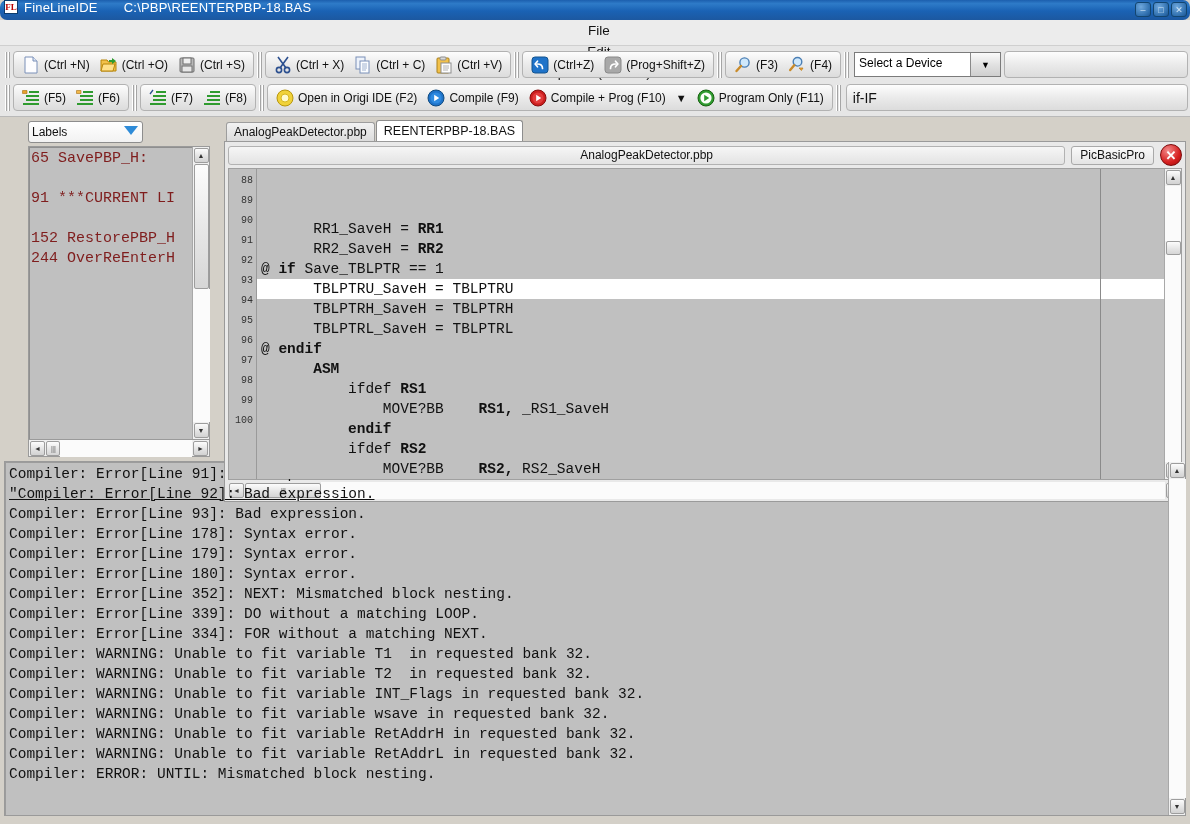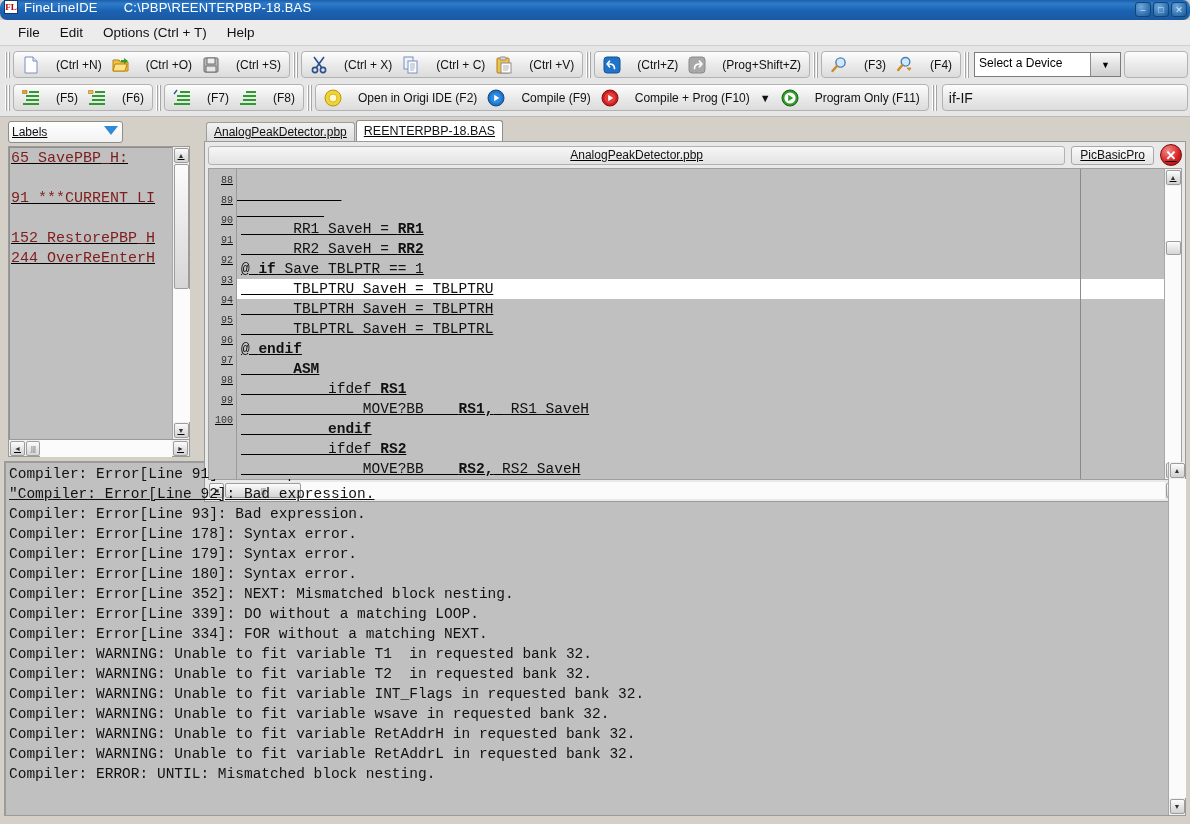--- a/index.html
+++ b/index.html
@@ -39,21 +39,21 @@
   }
   .winbtn i{
     position:absolute;left:0;right:0;top:0;bottom:0;
     color:#cfe4f5;font-size:9px;font-style:normal;
     display:flex;align-items:center;justify-content:center;
   }
 
   
   #menubar{
     height:26px;background:#ececec;border-bottom:1px solid #cfcfcf;
-    display:flex;align-items:center;padding-left:8px;
+    display:flex;align-items:center;padding-left:8px;flex-direction:column;
   }
   .menu-item{
     padding:3px 10px;font-size:13.5px;color:#111;cursor:default;
   }
 
   
   #toolbars{
     background:#e6e6e6;
     border-bottom:1px solid #b9b9b9;
     padding:3px 2px 3px 2px;
@@ -66,21 +66,21 @@
       linear-gradient(to right,transparent 1px,#fff 1px,#fff 2px,#a5a5a5 2px,#a5a5a5 3px,transparent 3px),
       linear-gradient(to right,transparent 4px,#fff 4px,#fff 5px,#a5a5a5 5px,#a5a5a5 6px,transparent 6px);
   }
   .tbgroup{
     display:flex;align-items:center;height:27px;
     border:1px solid #b2b2b2;border-radius:4px;
     background:linear-gradient(to bottom,#fdfdfd,#e9e9e9 55%,#dcdcdc);
     padding:0 3px;
   }
   .tbitem{
-    display:flex;align-items:center;gap:16px;
+    display:flex;align-items:center;gap:4px;
     padding:2px 5px;height:23px;border-radius:3px;
     white-space:nowrap;font-size:12px;color:#111;cursor:default;
   }
   .tbfill{ flex:1 1 auto; height:27px;
     border:1px solid #b2b2b2;border-radius:4px;
     background:linear-gradient(to bottom,#fdfdfd,#e9e9e9 55%,#dcdcdc);
     margin-left:2px;
     display:flex;align-items:center;padding:0 6px;}
   .tbtext{ font-size:14px;color:#111;font-family:"Liberation Sans",sans-serif;}
 
@@ -99,23 +99,22 @@
     background:linear-gradient(to bottom,#fbfbfb,#e2e2e2 50%,#cfcfcf);
     display:flex;align-items:center;justify-content:center;
   }
   .combo-btn b{ font-size:9px; }
   .combo-rest{ flex:1 1 auto;height:27px;border:1px solid #b2b2b2;border-radius:4px;
     background:linear-gradient(to bottom,#fdfdfd,#e9e9e9 55%,#dcdcdc);margin-left:3px;}
 
   
   #main{
     display:flex;
-    padding:3px 4px 0 0;
+    padding:3px 4px 0 20px;
     height:340px;
-    text-decoration:underline;
   }
 
   
   #leftpanel{ width:190px; display:flex;flex-direction:column;}
   #labels-combo{
     height:22px;width:115px;margin:1px 0 3px 8px;
     border:1px solid #8d8d8d;border-radius:3px;
     background:linear-gradient(to bottom,#ffffff,#f2f2f2);
     display:flex;align-items:center;padding:0 3px;
     position:relative;

